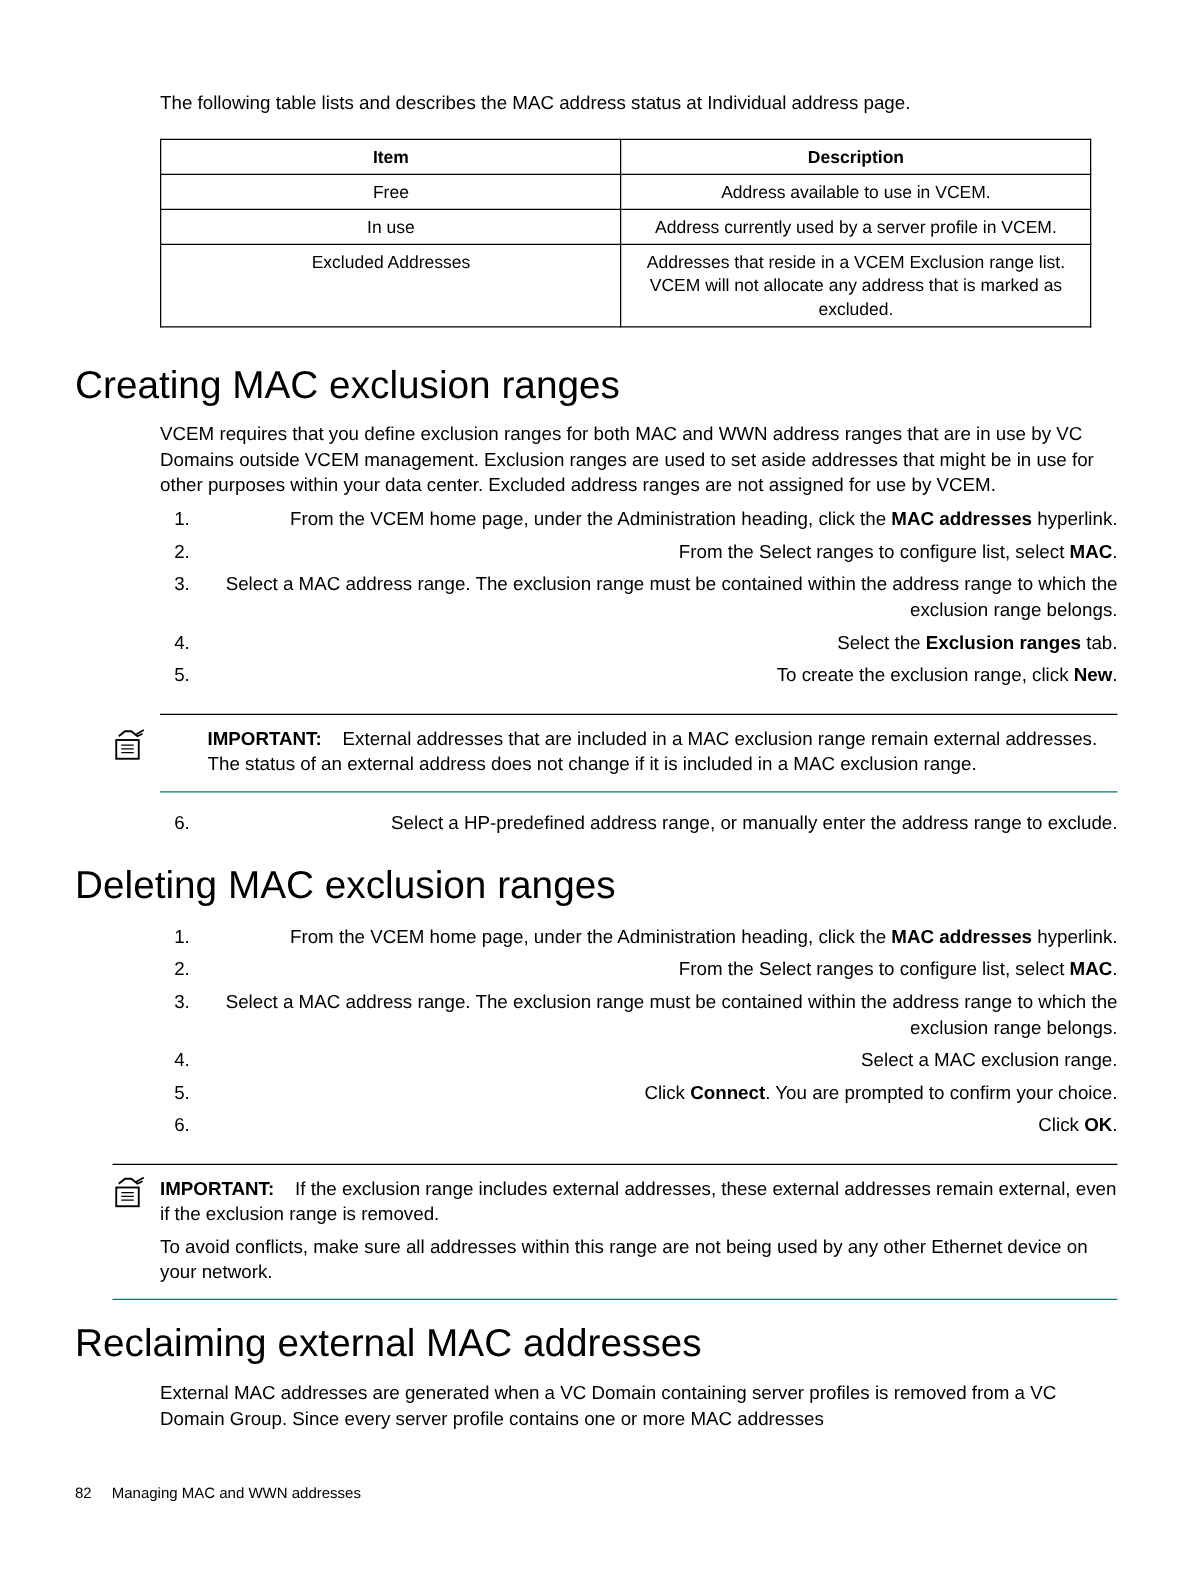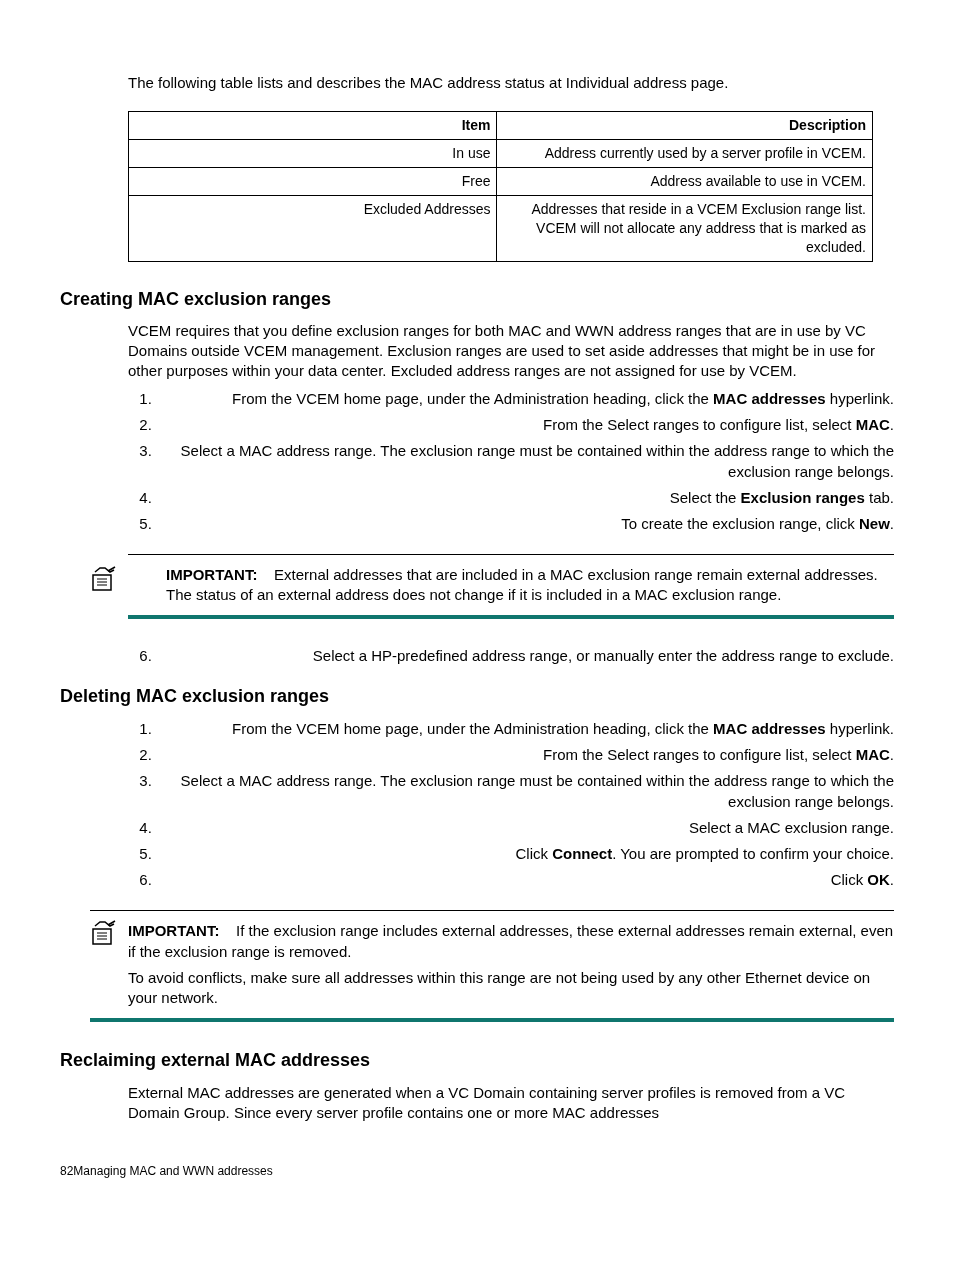--- a/index.html
+++ b/index.html
@@ -22,38 +22,38 @@
       margin-top: 18px;
     }
     table {
       border-collapse: collapse;
       margin-left: 68px;
       width: 745px;
       margin-bottom: 25px;
     }
     th, td {
       border: 1px solid #000;
-      text-align: right;
+      text-align: center;
       vertical-align: top;
       padding: 4px 6px;
       font-size: 14px;
     }
     th {
       font-weight: bold;
     }
     .col-item {
       width: 369px;
     }
     .col-desc {
       width: 376px;
     }
     h2 {
       font-family: Arial, Helvetica, sans-serif;
-      font-weight: bold;
-      font-size: 18px;
+      font-weight: normal;
+      font-size: 31px;
       margin-bottom: 10px;
       margin-top: 0;
     }
     .section-body {
       margin-left: 68px;
       margin-bottom: 20px;
     }
     .section-body > p {
       margin-bottom: 6px;
     }
@@ -65,24 +65,24 @@
       text-align: right;
     }
     ol li {
       margin-left: 28px;
       padding-left: 10px;
       margin-bottom: 5px;
       line-height: 1.4;
     }
     .note-box {
       border-top: 1px solid #000;
-      border-bottom: 4px solid #0f766e;
+      border-bottom: 1px solid #0f766e;
       margin-left: 68px;
       margin-top: 12px;
-      margin-bottom: 26px;
+      margin-bottom: 14px;
       padding: 10px 0 10px 0;
       position: relative;
     }
     .note-box-content {
       margin-left: 38px;
     }
     .note-box-content p {
       margin-bottom: 6px;
     }
     .note-box-content p:last-child {
@@ -108,21 +108,21 @@
     .continued-list {
       margin-left: 68px;
       margin-bottom: 18px;
     }
     .footer {
       margin-top: 40px;
       font-size: 12px;
     }
     .footer .page-num {
       display: inline-block;
-      margin-right: 0;
+      margin-right: 16px;
     }
     .bold {
       font-weight: bold;
     }
     .note-box.second-note {
       margin-left: 30px;
     }
     .note-box.second-note .note-box-content {
       margin-left: 38px;
     }
@@ -134,26 +134,26 @@
 
 <table>
   <thead>
     <tr>
       <th class="col-item">Item</th>
       <th class="col-desc">Description</th>
     </tr>
   </thead>
   <tbody>
     <tr>
+      <td>Free</td>
+      <td>Address available to use in VCEM.</td>
+    </tr>
+    <tr>
       <td>In use</td>
       <td>Address currently used by a server profile in VCEM.</td>
-    </tr>
-    <tr>
-      <td>Free</td>
-      <td>Address available to use in VCEM.</td>
     </tr>
     <tr>
       <td>Excluded Addresses</td>
       <td>Addresses that reside in a VCEM Exclusion range list. VCEM will not allocate any address that is marked as excluded.</td>
     </tr>
   </tbody>
 </table>
 
 <h2>Creating MAC exclusion ranges</h2>
 <div class="section-body">

